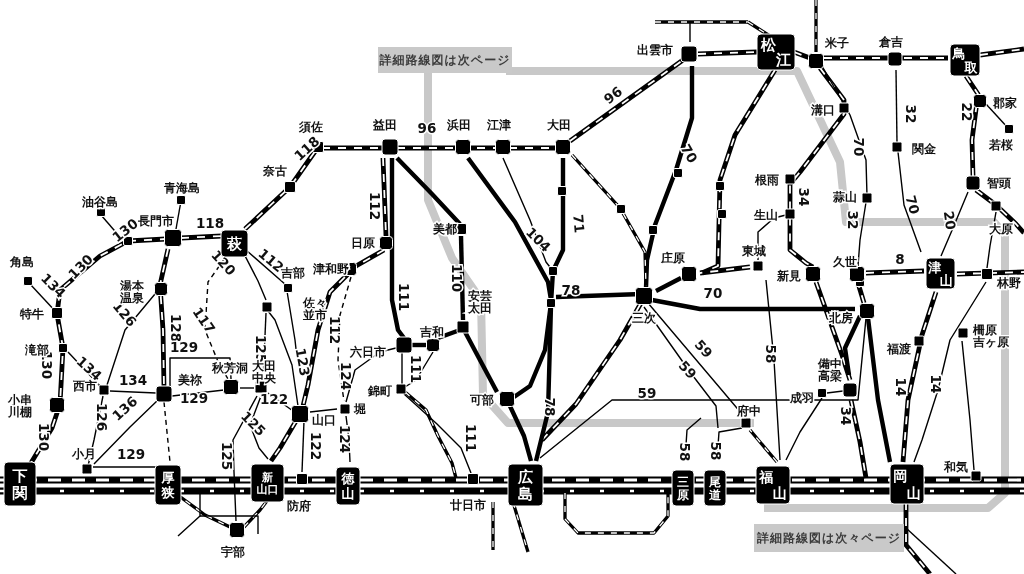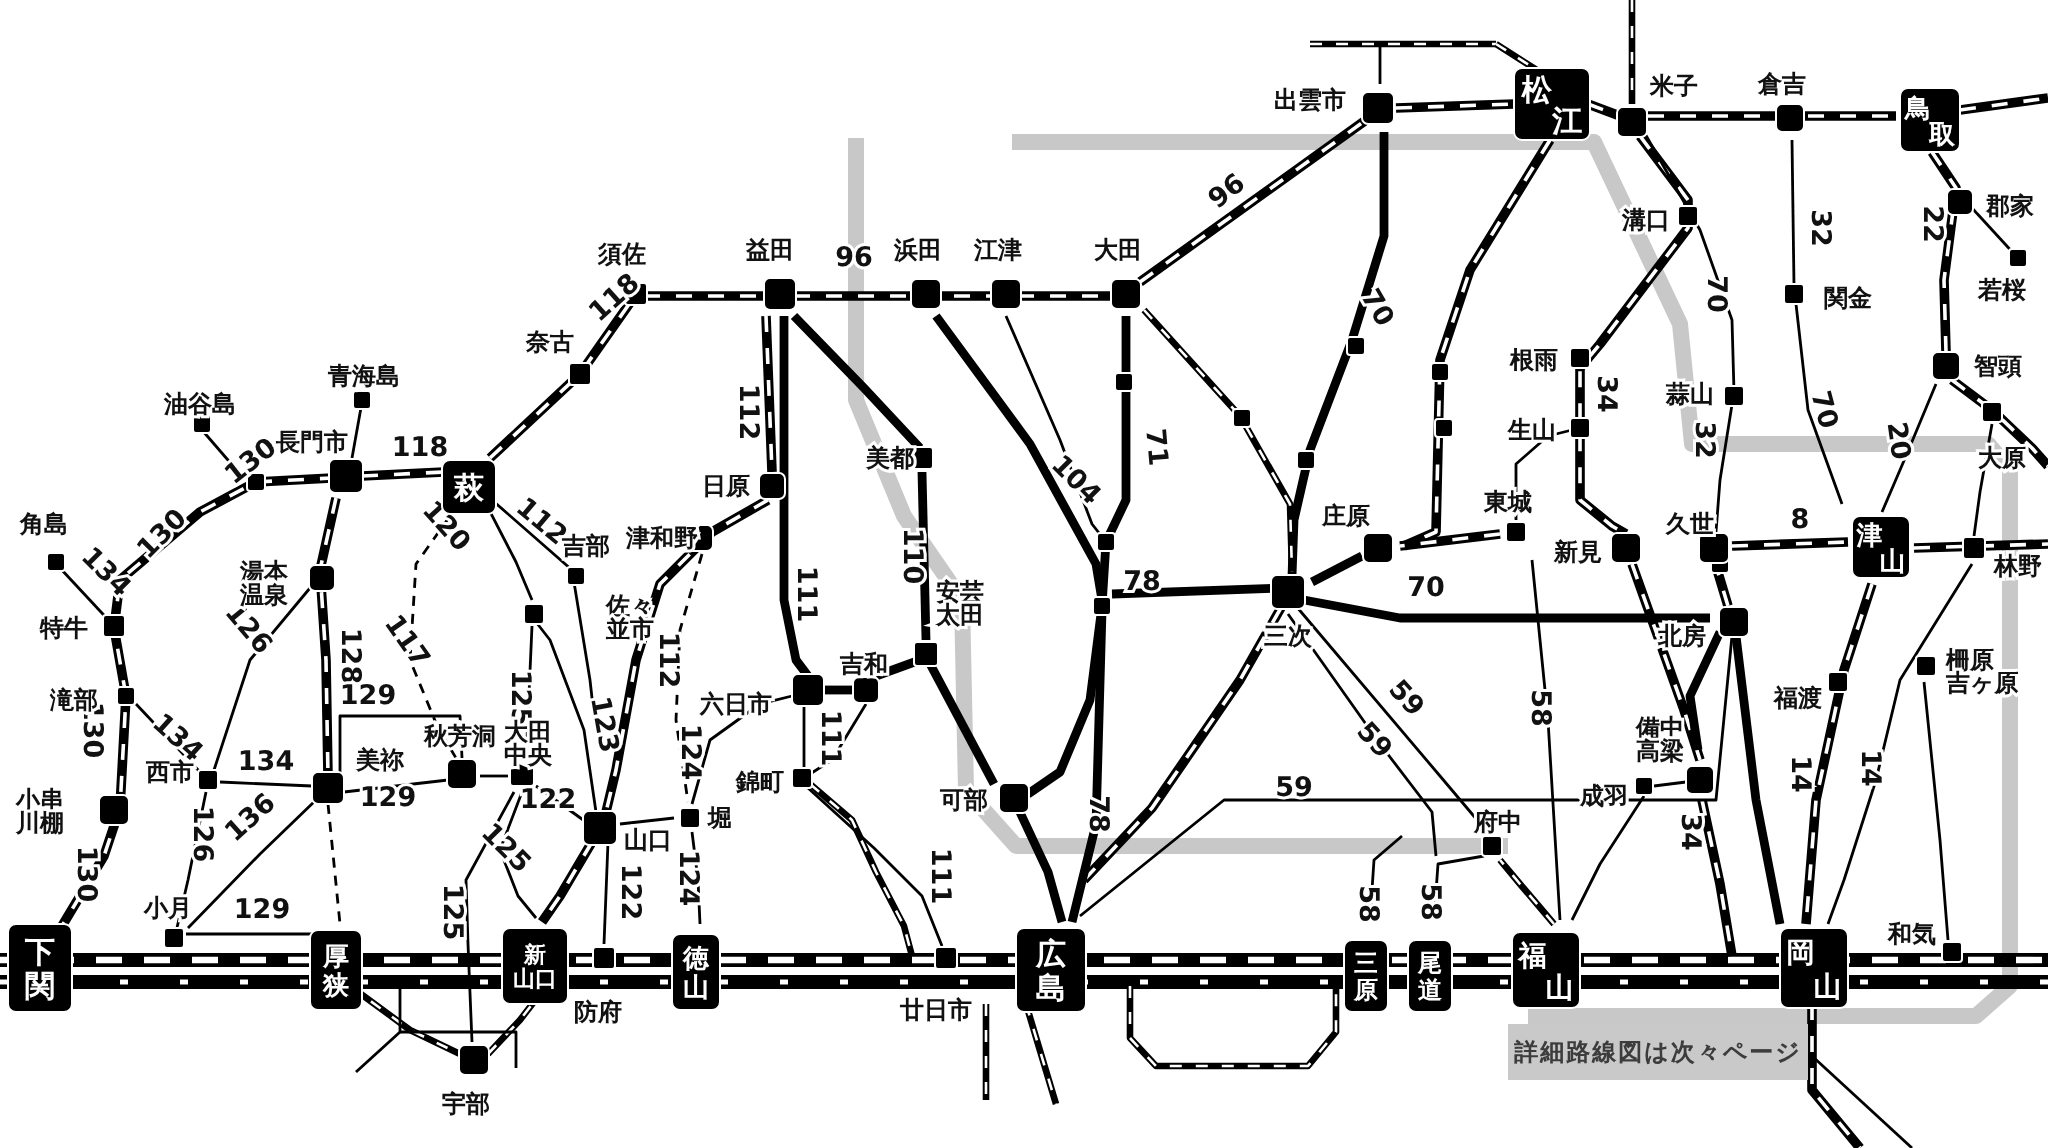--- a/index.html
+++ b/index.html
@@ -418,14 +418,15 @@
         <rect x="950" y="44" width="30" height="32" rx="4" fill="#000000" stroke="#ffffff" stroke-width="1"></rect>
         <text x="959" y="58.28" text-anchor="middle" font-size="13" font-weight="bold" fill="#ffffff">鳥</text>
         <text x="971" y="71.72" text-anchor="middle" font-size="13" font-weight="bold" fill="#ffffff">取</text>
       </g>
       <g>
         <rect x="926" y="258" width="29" height="31" rx="4" fill="#000000" stroke="#ffffff" stroke-width="1"></rect>
         <text x="934.7" y="271.98" text-anchor="middle" font-size="13" font-weight="bold" fill="#ffffff">津</text>
         <text x="946.3" y="285" text-anchor="middle" font-size="13" font-weight="bold" fill="#ffffff">山</text>
       </g>
     </svg>
-  <div class="banner" id="banner-next2" style="left: 754px; top: 512px; width: 150px; height: 28px;">詳細路線図は次々ページ</div>
+  <div class="banner" id="banner-next" style="left: 378px; top: 47px; width: 134px; height: 26px;">詳細路線図は次ページ</div>
+  <div class="banner" id="banner-next2" style="left: 754px; top: 524px; width: 150px; height: 28px;">詳細路線図は次々ページ</div>
 </div>
 
 </body></html>

